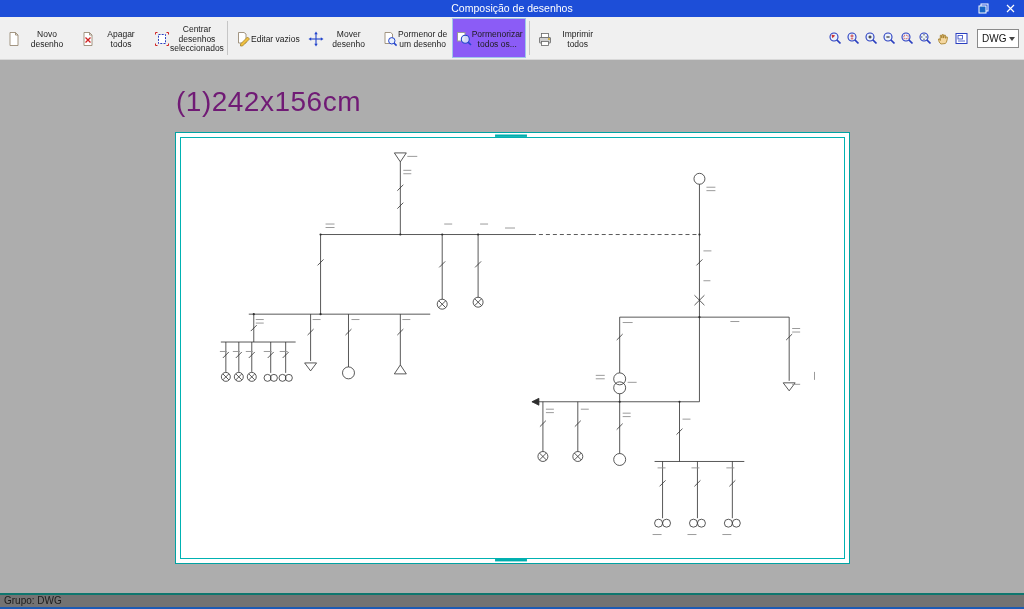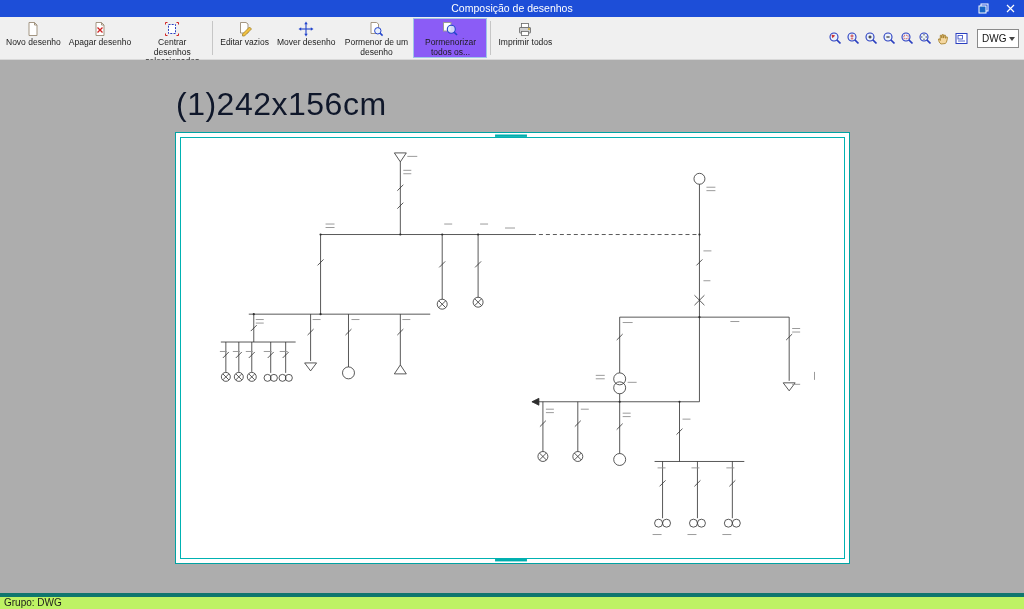--- a/index.html
+++ b/index.html
@@ -8,42 +8,42 @@
     font-family:"Liberation Sans",sans-serif;background:#adadad;
   }
   
   .titlebar{height:17px;background:#1d4ed8;display:flex;align-items:center;position:relative}
   .title{flex:1;text-align:center;color:#fff;font-size:10.5px;line-height:17px}
   .win-controls{position:absolute;right:0;top:0;height:17px;display:flex}
   .ctrl{width:27px;height:17px;display:flex;align-items:center;justify-content:center;cursor:pointer}
   
   .toolbar{height:40px;background:#f0f0f0;border-bottom:1px solid #d9d9d9;
     display:flex;align-items:stretch;padding:1px 2px;box-sizing:content-box}
-  .tbtn{display:flex;flex-direction:column;align-items:center;justify-content:flex-start;
+  .tbtn{display:flex;flex-direction:row;align-items:center;justify-content:flex-start;
     padding:2px 3px 0;max-width:66px;border:1px solid transparent;text-align:center;cursor:default}
   .tbtn.sel{background:#8b5cf6;border-color:#9fc7e8}
   .ticon{height:16px;display:block}
   .ticon svg{display:block}
   .tlabel{font-size:8.5px;line-height:9.5px;color:#1c1c1c;margin-top:1px}
   .tsep{width:1px;background:#c6c6c6;margin:3px 3px}
   .right-tools{margin-left:auto;display:flex;align-items:center;gap:1px;padding-right:3px}
   .zbtn{width:17px;height:17px;display:flex;align-items:center;justify-content:center;cursor:pointer}
   .dropdown{width:42px;height:19px;background:#fff;border:1px solid #8a8a8a;display:flex;align-items:center;
     font-size:10px;color:#111;padding-left:4px;box-sizing:border-box;margin-left:6px;position:relative;cursor:pointer}
   .chev{position:absolute;right:3px;top:7px;width:0;height:0;
     border-left:3.5px solid transparent;border-right:3.5px solid transparent;border-top:4px solid #444}
   
   .canvas{position:relative;height:533px;background:#adadad;overflow:hidden}
-  .sheet-label{position:absolute;left:176px;top:26px;font-size:32px;color:#0f172a;letter-spacing:.5px}
+  .sheet-label{position:absolute;left:176px;top:26px;font-size:28px;color:#701a75;letter-spacing:.5px}
   .sheet{position:absolute;left:175px;top:72px;width:675px;height:432px;background:#fff;
     border:1px solid #00a2a2;box-sizing:border-box}
   .inner-frame{position:absolute;inset:4px;border:1px solid #00b2b2;pointer-events:none}
   .schematic{position:absolute;inset:0;width:100%;height:100%}
   
-  .statusbar{height:12px;background:#bef264;border-top:4px solid #0f766e;
+  .statusbar{height:12px;background:#737373;border-top:2px solid #0f766e;
     font-size:10px;line-height:12px;color:#1c1c1c;display:flex;align-items:center;padding-left:4px}
   .bottomstrip{height:6px;background:#1d5bb4}
 </style>
 </head>
 <body>
 
 <div>
 
   <div class="titlebar">
     <div class="title">Composição de desenhos</div>
@@ -79,21 +79,21 @@
     </div>
 
     <div class="tbtn">
       <span class="ticon">
         <svg width="16" height="16" viewBox="0 0 16 16">
             <path d="M4 1.5h5.5L12 4v10.5H4z" fill="#fff" stroke="#998a75" stroke-width=".9"></path>
             <path d="M9.5 1.5V4H12" fill="none" stroke="#998a75" stroke-width=".9"></path>
             <path d="M5.5 6.5l5 5M10.5 6.5l-5 5" stroke="#d02020" stroke-width="1.3"></path>
           </svg>
       </span>
-      <span class="tlabel">Apagar desenho</span>
+      <span class="tlabel">Apagar todos</span>
     </div>
 
 
     <div class="tbtn">
       <span class="ticon">
         <svg width="16" height="16" viewBox="0 0 16 16">
             <rect x="4.5" y="3.5" width="7" height="9" fill="#fff" stroke="#2a3fc0" stroke-dasharray="2 1.2"></rect>
             <g stroke="#d02020" fill="none">
               <path d="M1.5 3.5v-2h2M12.5 1.5h2v2M14.5 12.5v2h-2M3.5 14.5h-2v-2"></path>
             </g>

